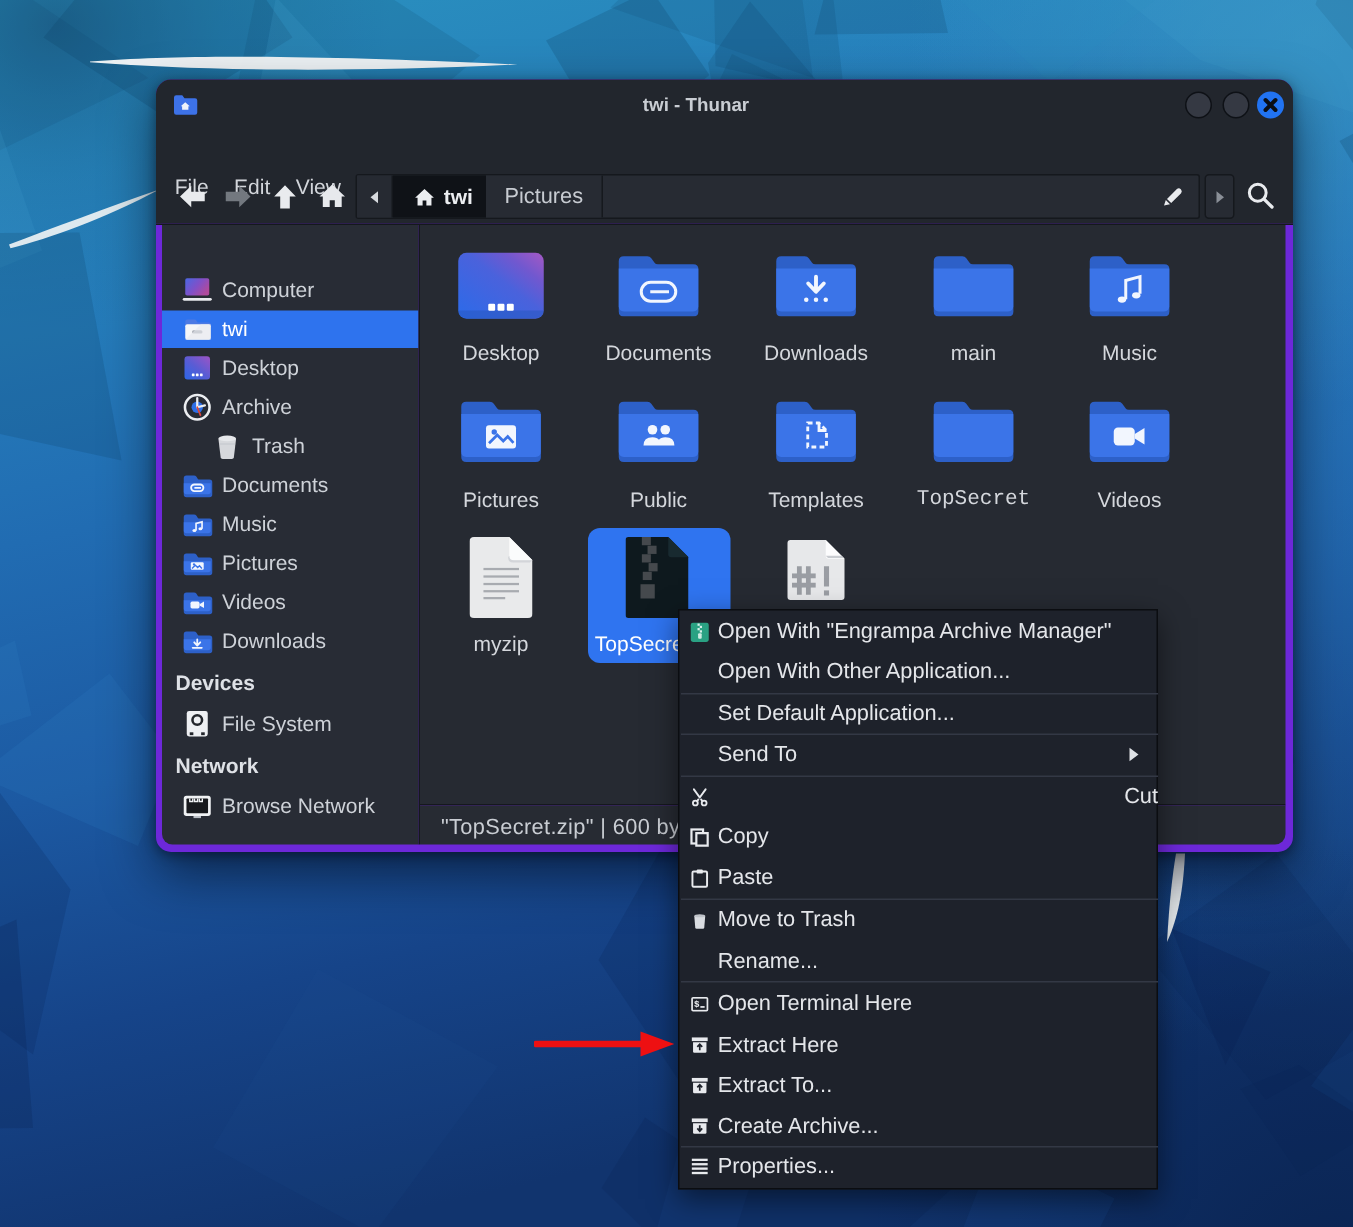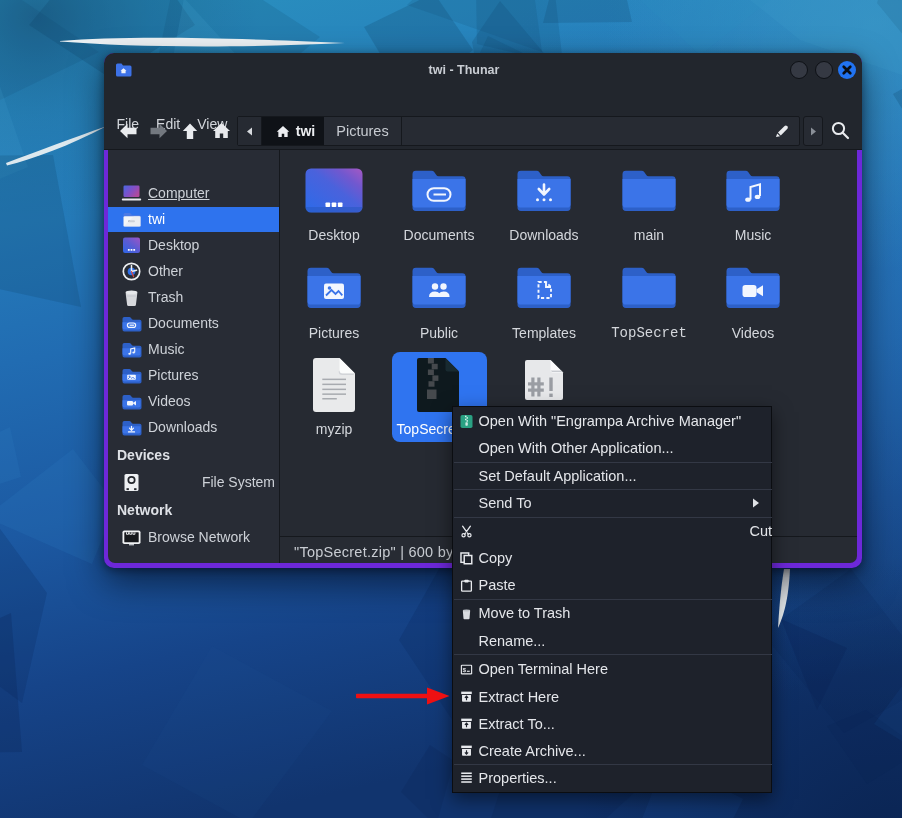--- a/index.html
+++ b/index.html
@@ -213,21 +213,21 @@
   </div>
 
   <div class="tbtn" style="left:724px;width:24px;">
     <svg width="19" height="19" viewBox="0 0 19 19">
         <circle cx="7.5" cy="7.5" r="5.6" stroke="#e9ebee" stroke-width="2" fill="none"></circle>
         <path d="M11.7 11.7 L17 17" stroke="#e9ebee" stroke-width="2.2" stroke-linecap="round"></path>
       </svg>
   </div>
   <div id="hr1"></div>
   <div id="sidebar"></div>
-  <div class="srow" style="top:127px;text-decoration:underline;">
+  <div class="srow" style="top:127px;">
     <svg class="sic" viewBox="0 0 21 21">
         <defs>
           <linearGradient id="lap" x1="0" y1="0" x2="1" y2="0.6">
             <stop offset="0" stop-color="#4a67e2"></stop>
             <stop offset="0.55" stop-color="#8050c8"></stop>
             <stop offset="1" stop-color="#b04a9c"></stop>
           </linearGradient>
         </defs>
         <rect x="2.5" y="2.5" width="16" height="11.5" rx="1.2" fill="url(#lap)"></rect>
         <rect x="0.8" y="15.6" width="19.4" height="1.9" rx="0.95" fill="#e8eaee"></rect>
@@ -260,23 +260,23 @@
       </svg>
     <span>Desktop</span>
   </div>
   <div class="srow" style="top:205px;">
     <svg class="sic" viewBox="0 0 21 21">
         <circle cx="10.5" cy="10.5" r="8.2" fill="none" stroke="#eceef1" stroke-width="1.7"></circle>
         <circle cx="10.5" cy="10.5" r="3.8" fill="#2e6fe8"></circle>
         <path d="M10.5 10.5 L10.5 4.4 M10.5 10.5 L15.6 9.2" stroke="#eceef1" stroke-width="1.5" stroke-linecap="round"></path>
         <path d="M10.5 10.5 L12.6 15.8" stroke="#d84a42" stroke-width="1.2" stroke-linecap="round"></path>
       </svg>
-    <span>Other</span>
-  </div>
-  <div class="srow" style="top:231px;">
+    <span>Archive</span>
+  </div>
+  <div class="srow" style="top:231px;padding-left:20px;">
     <svg class="sic" viewBox="0 0 21 21">
         <path d="M4.6 5.5 h11.8 l-1.5 12.3 q-0.15 1.2-1.35 1.2 h-6.1 q-1.2 0-1.35-1.2 z" fill="#d6d8dc"></path>
         <ellipse cx="10.5" cy="5.3" rx="5.9" ry="1.9" fill="#e6e8eb"></ellipse>
         <path d="M5.2 9 h10.6" stroke="#c2c5cb" stroke-width="0.8"></path>
       </svg>
     <span>Trash</span>
   </div>
   <div class="srow" style="top:257px;">
     <svg class="sic" viewBox="0 0 21 21">
         <path d="M1.5 5.8 q0-1.8 1.8-1.8 h5 q1.1 0 1.7 0.9 l0.8 1.2 q0.4 0.6 1.3 0.6 h6.6 q1.8 0 1.8 1.8 v8.2 q0 1.8-1.8 1.8 H3.3 q-1.8 0-1.8-1.8 z" fill="#2d60c8"></path>
@@ -318,21 +318,21 @@
   <div class="srow" style="top:361px;">
     <svg class="sic" viewBox="0 0 21 21">
         <path d="M1.5 5.8 q0-1.8 1.8-1.8 h5 q1.1 0 1.7 0.9 l0.8 1.2 q0.4 0.6 1.3 0.6 h6.6 q1.8 0 1.8 1.8 v8.2 q0 1.8-1.8 1.8 H3.3 q-1.8 0-1.8-1.8 z" fill="#2d60c8"></path>
         <path d="M1.5 9.2 h18 v5.5 q0 1.8-1.8 1.8 H3.3 q-1.8 0-1.8-1.8 z" fill="#3b74e8"></path>
         <path d="M10.5 9.3 v3.6 M8.5 11.2 L10.5 13.4 L12.5 11.2" stroke="#f2f6fe" stroke-width="1.2" fill="none" stroke-linecap="round" stroke-linejoin="round"></path>
         <path d="M7.4 14.9 h6.2" stroke="#f2f6fe" stroke-width="1.1" stroke-linecap="round"></path>
       </svg>
     <span>Downloads</span>
   </div>
   <div class="shead" style="top:389px;">Devices</div>
-  <div class="srow" style="top:416px;justify-content:space-between;">
+  <div class="srow" style="top:416px;">
     <svg class="sic" viewBox="0 0 21 21">
         <rect x="3.5" y="2" width="14" height="17" rx="1.6" fill="#eef0f3"></rect>
         <circle cx="10.5" cy="8" r="3.2" fill="none" stroke="#23262c" stroke-width="1.7"></circle>
         <rect x="5.5" y="16.2" width="2.4" height="1.9" fill="#23262c"></rect>
         <rect x="13.1" y="16.2" width="2.4" height="1.9" fill="#23262c"></rect>
       </svg>
     <span>File System</span>
   </div>
   <div class="shead" style="top:444px;">Network</div>
   <div class="srow" style="top:471px;">

